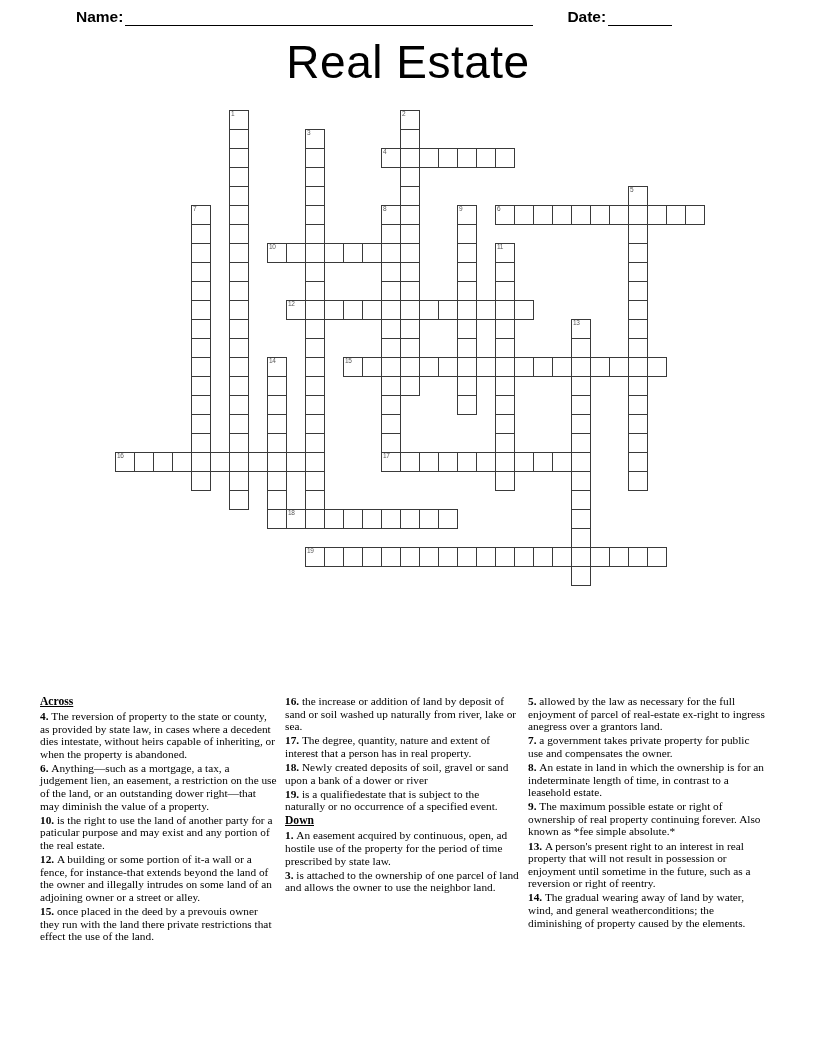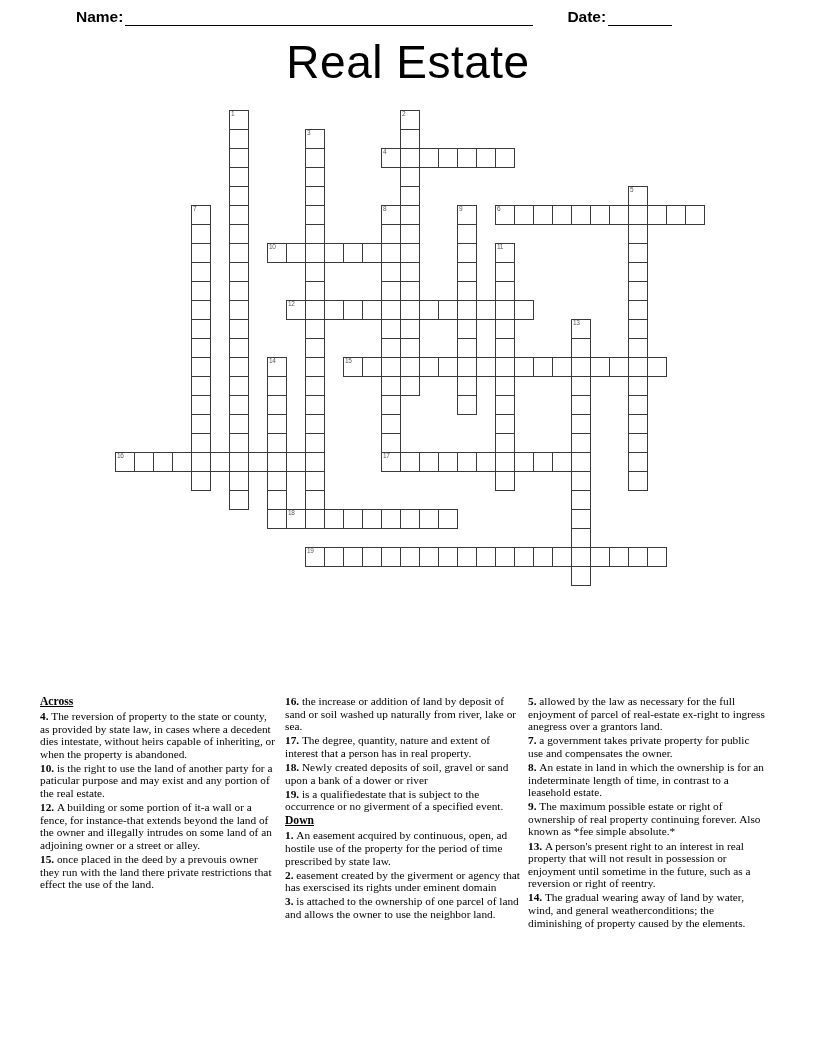--- a/index.html
+++ b/index.html
@@ -389,32 +389,32 @@
     <div class="cell" style="left: 590px; top: 547px;"></div>
     <div class="cell" style="left: 609px; top: 547px;"></div>
     <div class="cell" style="left: 628px; top: 547px;"></div>
     <div class="cell" style="left: 647px; top: 547px;"></div>
   </div>
 
 <div id="clues">
   <div class="clue-col" id="clue-col-1">
       <div class="section-head">Across</div>
       <div class="clue"><span class="cnum">4. </span><span>The reversion of property to the state or county, as provided by state law, in cases where a decedent dies intestate, without heirs capable of inheriting, or when the property is abandoned.</span></div>
+      <div class="clue"><span class="cnum">6. </span><span>Anything—such as a mortgage, a tax, a judgement lien, an easement, a restriction on the use of the land, or an outstanding dower right—that may diminish the value of a property.</span></div>
       <div class="clue"><span class="cnum">10. </span><span>is the right to use the land of another party for a paticular purpose and may exist and any portion of the real estate.</span></div>
       <div class="clue"><span class="cnum">12. </span><span>A building or some portion of it-a wall or a fence, for instance-that extends beyond the land of the owner and illegally intrudes on some land of an adjoining owner or a street or alley.</span></div>
       <div class="clue"><span class="cnum">15. </span><span>once placed in the deed by a prevouis owner they run with the land there private restrictions that effect the use of the land.</span></div>
     </div>
   <div class="clue-col" id="clue-col-2">
       <div class="clue"><span class="cnum">16. </span><span>the increase or addition of land by deposit of sand or soil washed up naturally from river, lake or sea.</span></div>
       <div class="clue"><span class="cnum">17. </span><span>The degree, quantity, nature and extent of interest that a person has in real property.</span></div>
       <div class="clue"><span class="cnum">18. </span><span>Newly created deposits of soil, gravel or sand upon a bank of a dower or river</span></div>
-      <div class="clue"><span class="cnum">19. </span><span>is a qualifiedestate that is subject to the occurrence or no giverment of a specified event.</span></div>
+      <div class="clue"><span class="cnum">19. </span><span>is a qualifiedestate that is subject to the naturally or no occurrence of a specified event.</span></div>
       <div class="section-head">Down</div>
       <div class="clue"><span class="cnum">1. </span><span>An easement acquired by continuous, open, ad hostile use of the property for the period of time prescribed by state law.</span></div>
-      <div class="clue"><span class="cnum">2. </span><span>easement created by the giverment or agency that has exerscised its rights under eminent domain</span></div>
       <div class="clue"><span class="cnum">3. </span><span>is attached to the ownership of one parcel of land and allows the owner to use the neighbor land.</span></div>
     </div>
   <div class="clue-col" id="clue-col-3">
       <div class="clue"><span class="cnum">5. </span><span>allowed by the law as necessary for the full enjoyment of parcel of real-estate ex-right to ingress anegress over a grantors land.</span></div>
       <div class="clue"><span class="cnum">7. </span><span>a government takes private property for public use and compensates the owner.</span></div>
       <div class="clue"><span class="cnum">8. </span><span>An estate in land in which the ownership is for an indeterminate length of time, in contrast to a leasehold estate.</span></div>
       <div class="clue"><span class="cnum">9. </span><span>The maximum possible estate or right of ownership of real property continuing forever. Also known as *fee simple absolute.*</span></div>
       <div class="clue"><span class="cnum">13. </span><span>A person's present right to an interest in real property that will not result in possession or enjoyment until sometime in the future, such as a reversion or right of reentry.</span></div>
       <div class="clue"><span class="cnum">14. </span><span>The gradual wearing away of land by water, wind, and general weatherconditions; the diminishing of property caused by the elements.</span></div>
     </div>

